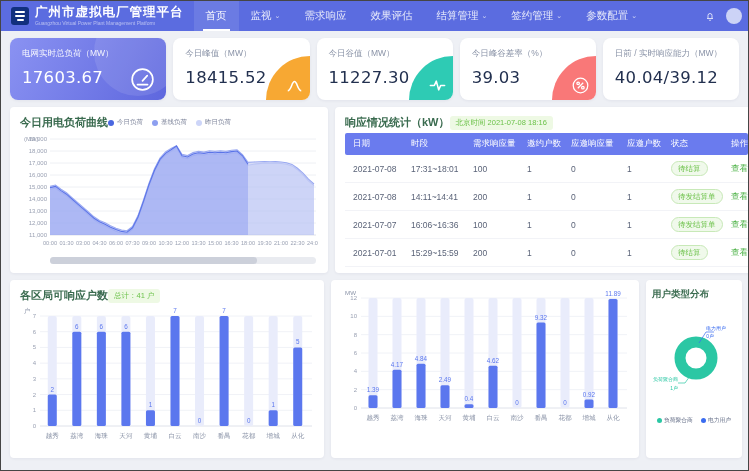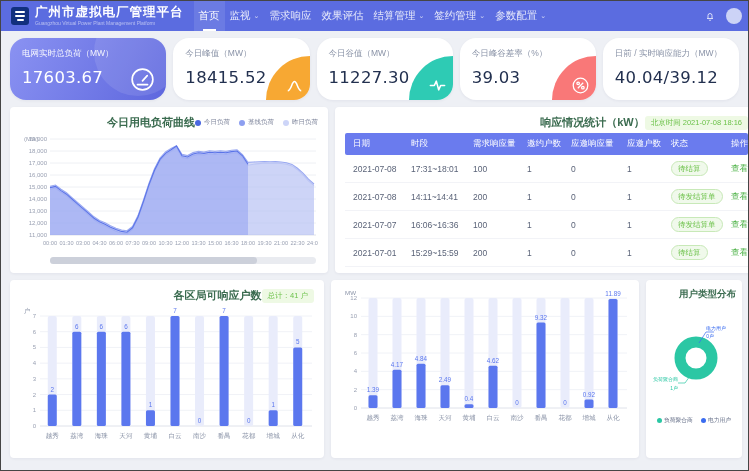--- a/index.html
+++ b/index.html
@@ -8,48 +8,48 @@
   
   .header{height:30px;background:#5b6ce0;display:flex;align-items:center;padding:0 10px;position:relative}
   .logo{width:18px;height:18px;background:#12307e;border-radius:3px;margin-right:6px;flex:none;
         display:flex;flex-direction:column;justify-content:center;align-items:center;gap:2px}
   .logo i{display:block;width:10px;height:2px;background:#fff;border-radius:1px}
   .logo i.s{width:7px}
   .brand{display:flex;flex-direction:column;margin-right:10px;line-height:1}
   .brand .t{color:#fff;font-size:12.5px;font-weight:bold;letter-spacing:1px}
   .brand .s{color:rgba(255,255,255,.55);font-size:5px;margin-top:2px;white-space:nowrap}
   .nav{display:flex;align-items:stretch;height:100%}
-  .nav-item{color:rgba(255,255,255,.85);font-size:10.5px;padding:0 5px;display:flex;align-items:center;gap:3px;cursor:pointer;position:relative;white-space:nowrap}
+  .nav-item{color:rgba(255,255,255,.85);font-size:10.5px;padding:0 12px;display:flex;align-items:center;gap:3px;cursor:pointer;position:relative;white-space:nowrap}
   .nav-item.active{color:#fff;background:rgba(255,255,255,.10)}
   .nav-item.active::after{content:"";position:absolute;left:9px;right:9px;bottom:0;height:2px;background:#fff}
   .nav-caret{font-size:7px;opacity:.85}
   .header-right{margin-left:auto;display:flex;align-items:center;gap:10px}
   .avatar{width:16px;height:16px;border-radius:50%;background:#ccd3f6;margin-right:-4px}
   
   .main{padding:7px 9px;display:flex;flex-direction:column;gap:7px}
   .kpi-row{display:flex;gap:7px}
-  .kpi-card{background:#fff;border-radius:16px;flex:1;height:62px;position:relative;overflow:hidden;
+  .kpi-card{background:#fff;border-radius:8px;flex:1;height:62px;position:relative;overflow:hidden;
             padding:10px 12px;box-sizing:border-box;box-shadow:0 1px 3px rgba(30,40,90,.06)}
   .kpi-card.primary{flex:1.18;background:linear-gradient(118deg,#8a92f2 0%,#5e67de 100%)}
   .kpi-label{font-size:8.5px;color:#8a93a7;margin-bottom:8px;white-space:nowrap}
   .primary .kpi-label{color:rgba(255,255,255,.92)}
   .kpi-value{font-size:16.5px;font-weight:normal;color:#22304f;font-family:"DejaVu Sans",sans-serif;letter-spacing:.3px}
   .primary .kpi-value{color:#fff}
   .kpi-corner{position:absolute;right:0;bottom:0;width:44px;height:44px;border-top-left-radius:100%}
   .kpi-corner span{position:absolute;right:6px;bottom:5px;line-height:0}
   .kpi-deco{position:absolute;right:-16px;top:-30px;width:88px;height:88px;border-radius:50%;background:rgba(255,255,255,.10)}
   .kpi-gauge{position:absolute;right:10px;bottom:7px;line-height:0}
   .row2,.row3{display:flex;gap:7px}
   .panel{background:#fff;border-radius:4px;box-shadow:0 1px 3px rgba(30,40,90,.06);padding:8px 10px;box-sizing:border-box}
   #load-panel{width:318px;height:166px}
   #table-panel{flex:1;height:166px}
   #hh-panel{width:314px;height:178px}
   #load2-panel{width:308px;height:178px}
   #donut-panel{flex:1;height:178px;padding:8px 6px}
-  .panel-head{display:flex;align-items:center;justify-content:flex-end;margin-bottom:3px}
+  .panel-head{display:flex;align-items:center;justify-content:flex-start;margin-bottom:3px}
   .panel-title{font-size:11px;font-weight:bold;color:#3a6b4f}
   #donut-panel .panel-title{font-size:9.5px}
   .legend{display:flex;gap:9px}
   .legend-item{display:flex;align-items:center;gap:3px;font-size:6.5px;color:#7b8299;cursor:pointer}
   .legend-dot{width:6px;height:6px;border-radius:50%}
   .badge-green{background:#eef9e4;color:#6cc24a;font-size:7.5px;padding:2px 6px;border-radius:3px;white-space:nowrap}
   .dz-track{height:7px;background:#e9ebf0;border-radius:4px;margin:2px 2px 0 30px;position:relative}
   .dz-thumb{position:absolute;left:0;top:0;height:100%;width:78%;background:#ccd0da;border-radius:4px;cursor:pointer}
   
   .rt-header,.rt-row{display:grid;grid-template-columns:58px 62px 54px 44px 56px 44px 60px auto;align-items:center}

